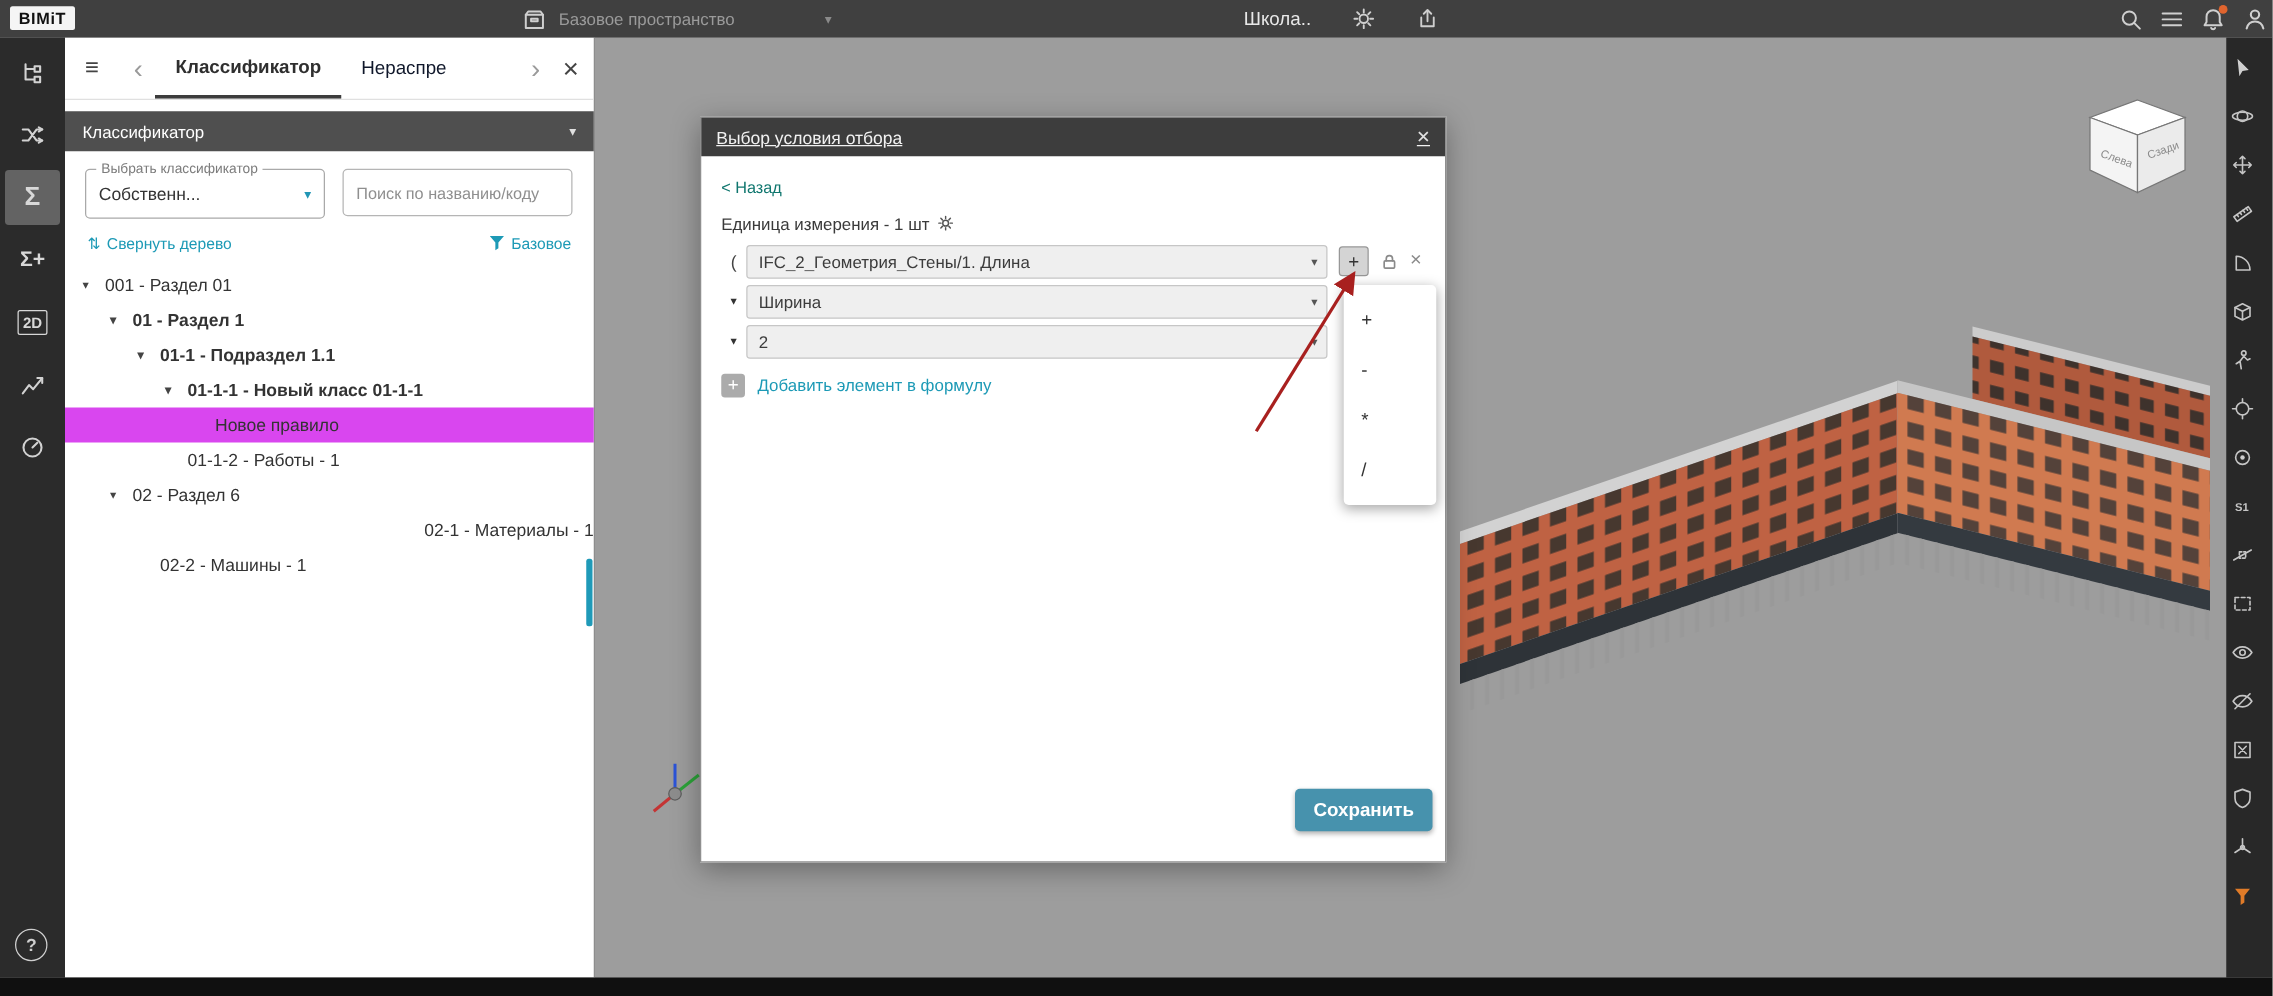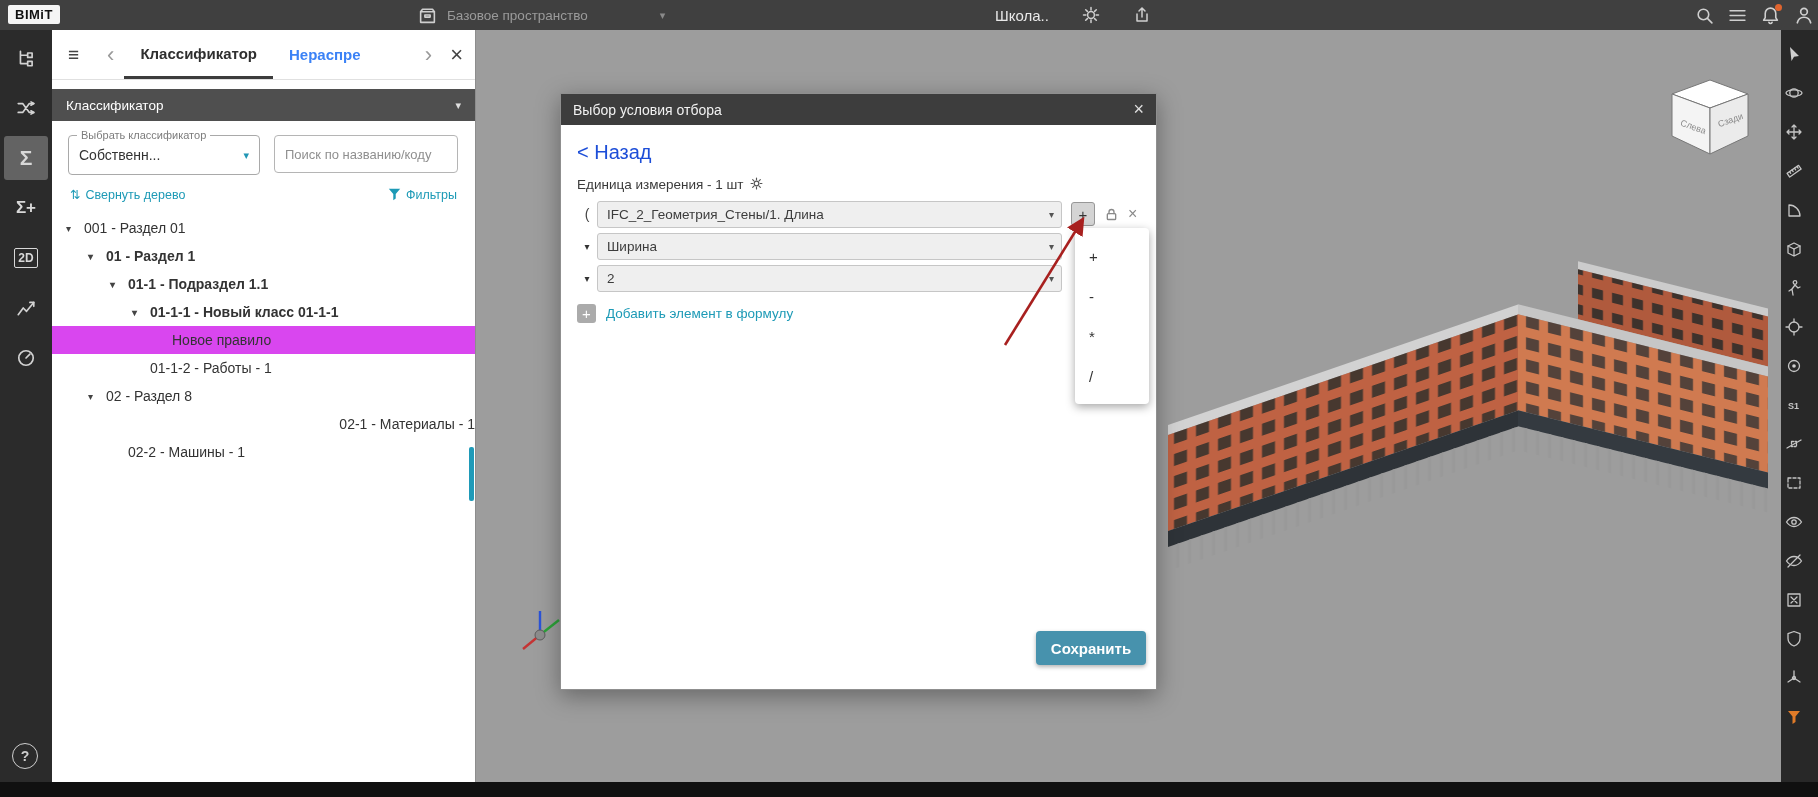--- a/index.html
+++ b/index.html
@@ -34,21 +34,21 @@
   .rtb-item { width:30px; height:30px; margin:9px auto 0 auto; display:flex; align-items:center; justify-content:flex-start; border-radius:3px; }
   .rtb-item svg.icn { stroke:#c5c5c5; stroke-width:1.3; }
   .rtb-item text { fill:#c5c5c5; stroke:none; font-size:9px; font-weight:bold; }
 
   
   .panel { position:absolute; left:52px; top:30px; width:424px; bottom:15px; background:#ffffff; border-right:1px solid #8d8d8d; z-index:10; }
   .p-header { height:50px; display:flex; align-items:center; border-bottom:1px solid #e0e0e0; padding:0 12px 0 16px; }
   .p-ham { font-size:19px; color:#444; margin-right:18px; }
   .p-chev { font-size:22px; color:#9a9a9a; margin:0 10px; line-height:1; }
   .p-tabs { flex:1; display:flex; align-items:stretch; height:100%; overflow:hidden; }
-  .p-tab { display:flex; align-items:center; padding:0 16px; font-size:15px; color:#3b82f6; white-space:nowrap;font-weight:bold; }
+  .p-tab { display:flex; align-items:center; padding:0 16px; font-size:15px; color:#0f172a; white-space:nowrap; }
   .p-tab.active { color:#2f2f2f; font-weight:bold; border-bottom:3px solid #3c3c3c; }
   .p-close { font-size:22px; color:#444; margin-left:8px; }
   .p-darkbar { height:32px; margin-top:9px; background:#4f4f4f; color:#fff; display:flex; align-items:center; justify-content:space-between; padding:0 14px; font-size:13.5px; }
   .p-darkbar .caret { font-size:11px; color:#e0e0e0; }
   .p-controls { display:flex; gap:14px; padding:14px 14px 4px 16px; }
   .sel-box { position:relative; width:192px; height:40px; border:1px solid #a9a9a9; border-radius:4px; display:flex; align-items:center; justify-content:space-between; padding:0 10px; }
   .sel-label { position:absolute; top:-7px; left:8px; background:#fff; padding:0 4px; font-size:11px; color:#7c7c7c; }
   .sel-value { font-size:14px; color:#333; }
   .sel-caret { font-size:11px; color:#2196b5; }
   .search-inp { width:184px; height:38px; border:1px solid #b5b5b5; border-radius:4px; padding:0 10px; font-size:13px; color:#333; font-family:"Liberation Sans",sans-serif; }
@@ -61,24 +61,24 @@
   .tree-row.selected { background:#d946ef; }
   .tree-row.bold { font-weight:bold; }
   .tw { width:18px; font-size:10px; color:#444; flex:0 0 18px; }
   .p-scroll { position:absolute; right:1px; top:417px; width:5px; height:54px; background:#1f9ab8; border-radius:2px; }
 
   
   .viewport { position:absolute; left:476px; right:37px; top:30px; bottom:15px; background:#9d9d9d; z-index:1; }
 
   
   .modal { position:absolute; left:560px; top:93px; width:597px; height:597px; background:#fff; border:1px solid #8f8f8f; box-shadow:0 6px 22px rgba(0,0,0,.35); z-index:30; }
-  .m-header { height:31px; background:#3d3d3d; color:#f2f2f2; display:flex; align-items:center; justify-content:space-between; padding:12px 12px; font-size:14px; }
+  .m-header { height:31px; background:#3d3d3d; color:#f2f2f2; display:flex; align-items:center; justify-content:space-between; padding:12px 12px; font-size:14px;text-decoration:underline; }
   .m-close { font-size:18px; color:#e0e0e0; }
   .m-body { padding:16px 16px 0 16px; position:relative; height:566px; }
-  .back-link { color:#1d4ed8; font-size:20px; display:inline-block; }
+  .back-link { color:#0f766e; font-size:13px; display:inline-block; }
   .unit-row { margin-top:13px; font-size:13.5px; color:#3a3a3a; display:flex; align-items:flex-start; gap:6px; }
   .f-rows { margin-top:7px; }
   .f-row { display:flex; align-items:center; height:28px; margin-bottom:4px; }
   .f-lead { width:20px; text-align:center; color:#444; font-size:14px; flex:0 0 20px; }
   .f-lead.caret { font-size:10px; color:#333; }
   .inp-wrap { position:relative; width:465px; }
   .f-inp { width:465px; height:27px; background:#efefef; border:1px solid #c6c6c6; border-radius:3px; padding:0 24px 0 9px; font-size:13.5px; color:#3c3c3c; font-family:"Liberation Sans",sans-serif; }
   .inp-caret { position:absolute; right:8px; top:8px; font-size:10px; color:#555; }
   .op-btn { width:24px; height:24px; margin-left:9px; background:#d4d4d4; border:1px solid #979797; border-radius:3px; display:flex; align-items:center; justify-content:center; font-size:15px; color:#333; }
   .row-ico { margin-left:9px; display:flex; align-items:center; }
@@ -390,21 +390,21 @@
 
     <div class="p-links">
       <span class="tlink">
         <span>⇅</span>
         <span>Свернуть дерево</span>
       </span>
       <span class="tlink">
         <svg width="13" height="13" viewBox="0 0 16 16">
             <path fill="#1d9ab6" d="M1 1h14l-5.5 6.5V13l-3 2V7.5z"></path>
           </svg>
-        <span>Фильтры</span>
+        <span>Базовое</span>
       </span>
     </div>
 
     <div class="p-tree">
       <div class="tree-row" style="padding-left:14px;">
         <span class="tw">▾</span>
         <span>001 - Раздел 01</span>
       </div>
       <div class="tree-row bold" style="padding-left:36px;">
         <span class="tw">▾</span>
@@ -419,21 +419,21 @@
         <span>01-1-1 - Новый класс 01-1-1</span>
       </div>
       <div class="tree-row selected" style="padding-left:120px;">
         <span>Новое правило</span>
       </div>
       <div class="tree-row" style="padding-left:98px;">
         <span>01-1-2 - Работы - 1</span>
       </div>
       <div class="tree-row" style="padding-left:36px;">
         <span class="tw">▾</span>
-        <span>02 - Раздел 8</span>
+        <span>02 - Раздел 6</span>
       </div>
       <div class="tree-row" style="padding-left:112px;justify-content:flex-end;">
         <span>02-1 - Материалы - 1</span>
       </div>
       <div class="tree-row" style="padding-left:76px;">
         <span>02-2 - Машины - 1</span>
       </div>
     </div>
     <div class="p-scroll"></div>
   </div>

